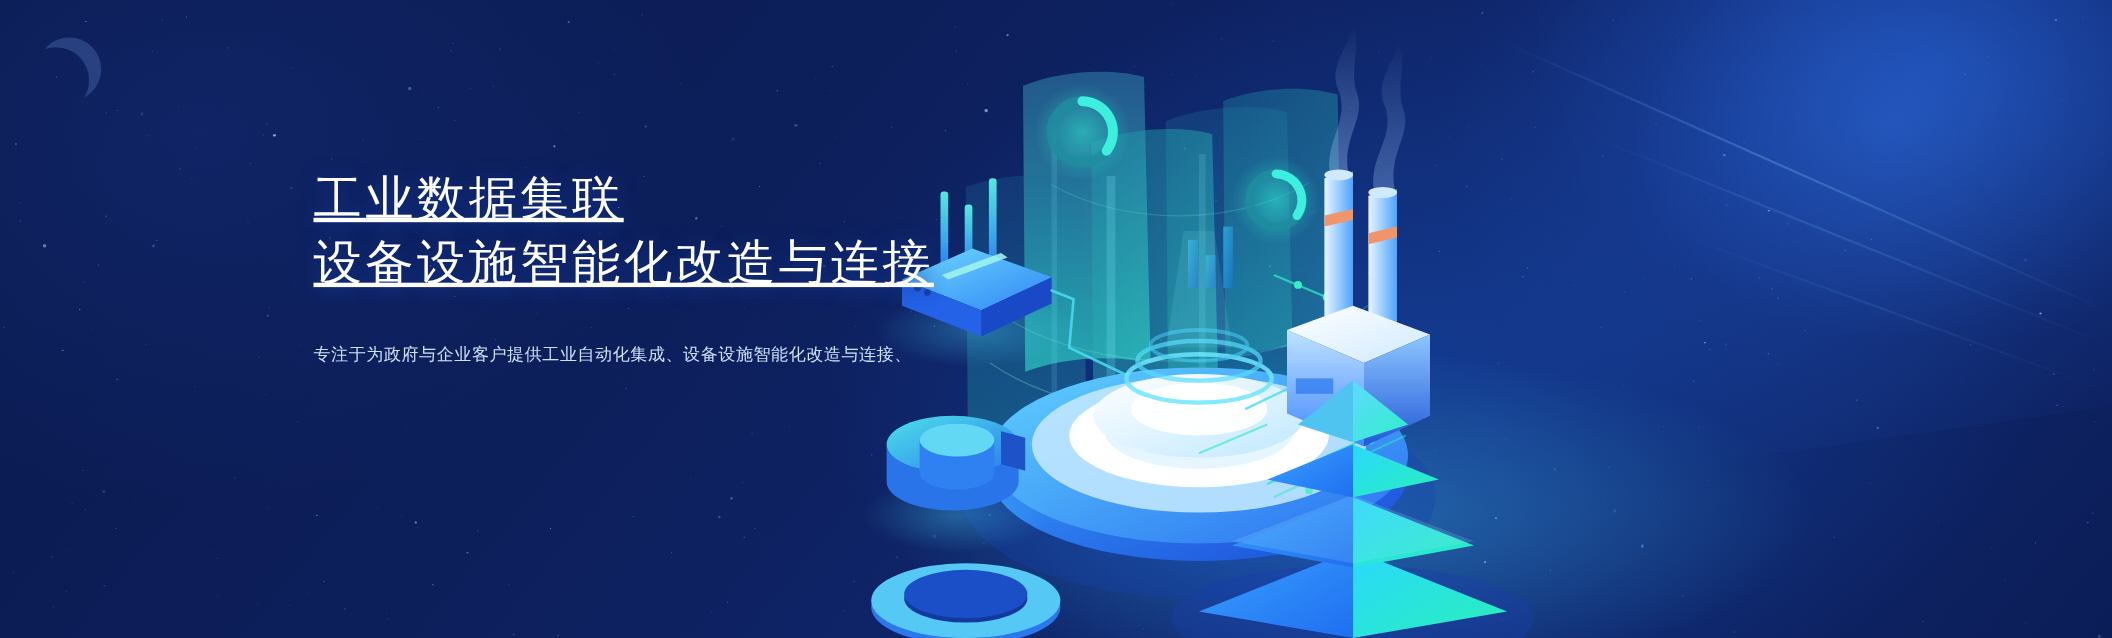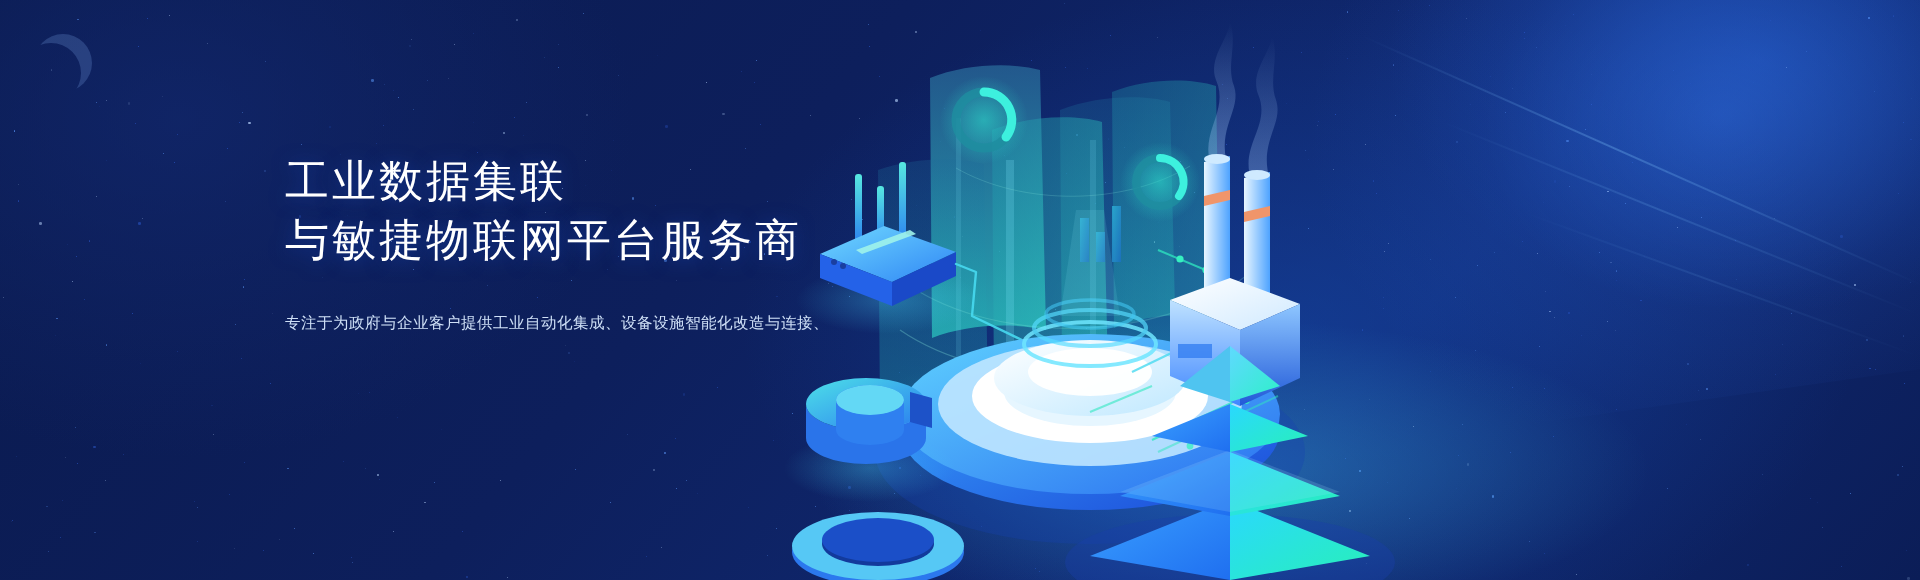--- a/index.html
+++ b/index.html
@@ -22,21 +22,21 @@
   
   .streak{position:absolute; transform-origin:0 0; background:linear-gradient(90deg,rgba(120,190,255,0) 0%,rgba(130,200,255,.55) 45%,rgba(120,190,255,0) 100%); height:2px; filter:blur(.4px);}
   .glowtop{position:absolute; right:-140px; top:-220px; width:760px; height:620px;
     background:radial-gradient(ellipse at 55% 55%, rgba(60,130,255,.38) 0%, rgba(40,90,200,.16) 40%, rgba(10,25,70,0) 70%);
     transform:rotate(-8deg); pointer-events:none;}
   .moon{position:absolute; left:34px; top:34px; width:58px; height:58px; border-radius:50%;
     box-shadow:inset -12px 10px 0 -1px rgba(140,185,255,.28); opacity:.75;}
 
   
   .copy{position:absolute; left:285px; top:152px; width:640px; z-index:9;}
-  .headline{color:#fff; font-size:44px; line-height:1.33; letter-spacing:3px; font-weight:400; text-shadow:0 2px 18px rgba(20,60,160,.8);}
+  .headline{color:#fff; font-size:44px; line-height:1.33; letter-spacing:3px; font-weight:400; text-shadow:0 2px 18px rgba(20,60,160,.8);text-decoration:underline;}
   .headline .l2{display:block;}
   .sub{margin-top:24px; color:#cfe0f7; font-size:15.5px; line-height:1.85; letter-spacing:.5px;}
   .sub span{display:block;margin-top:40px;}
 
   
   .art{position:absolute; left:760px; top:0; width:1160px; height:580px; z-index:4;}
   .art svg{display:block;}
 </style>
 </head>
 <body>
@@ -479,21 +479,21 @@
   <div class="glowtop"></div>
   <div class="moon"></div>
 
   <div class="streak" style="right:-60px; top:34px; width:620px; transform:rotate(24deg); opacity:.55;"></div>
   <div class="streak" style="right:-40px; top:120px; width:520px; transform:rotate(22deg); opacity:.32;"></div>
   <div class="streak" style="right:-30px; top:210px; width:430px; transform:rotate(20deg); opacity:.2;"></div>
 
   <div class="copy">
     <div class="headline">
       <span class="l1">工业数据集联</span>
-      <span class="l2">与敏捷物联网平台服务商</span>
+      <span class="l2">设备设施智能化改造与连接</span>
     </div>
     <div class="sub">
       <span>专注于为政府与企业客户提供工业自动化集成、设备设施智能化改造与连接、</span>
     </div>
   </div>
 
   <div class="art">
   <svg width="1160" height="580" viewBox="0 0 1160 580" xmlns="http://www.w3.org/2000/svg">
     <defs>
       <linearGradient id="gPanelA" x1="0" y1="0" x2="0" y2="1">

